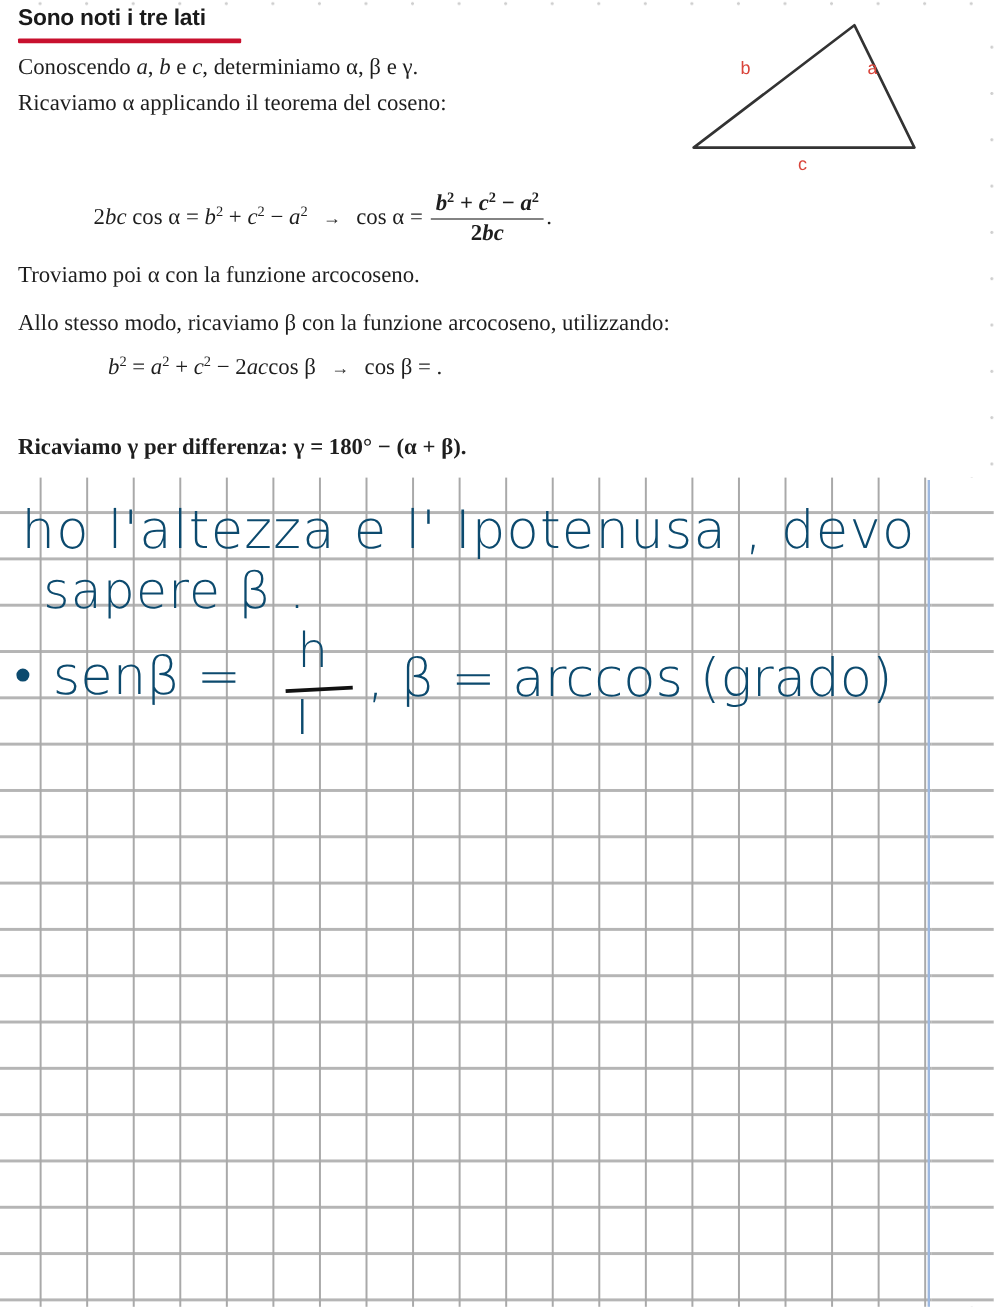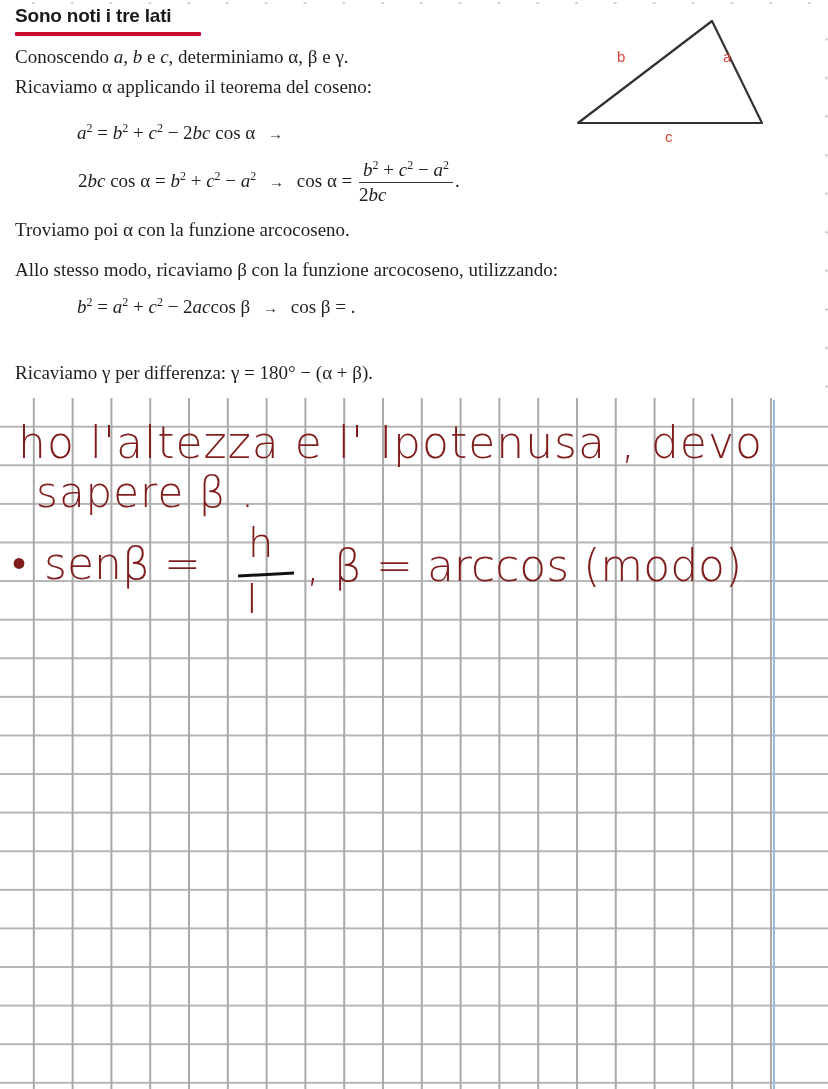--- a/index.html
+++ b/index.html
@@ -45,29 +45,29 @@
     font-family: "Liberation Sans", "DejaVu Sans", sans-serif;
     font-weight: bold; font-size: 19px; color: #1a1a1a; letter-spacing: -0.2px;
   }
   .title-underline {
     position: absolute; left: 15px; top: 32px; width: 186px; height: 4px;
     background: #c8102e; border-radius: 1px;
   }
   .line { position: absolute; font-size: 19px; white-space: nowrap; }
   .eq { position: absolute; font-size: 19px; white-space: nowrap; }
   .eq i { font-style: italic; }
-  .frac { display: inline-block; vertical-align: middle; text-align: left; margin: 0 2px; }
+  .frac { display: inline-block; vertical-align: middle; text-align: center; margin: 0 2px; font-weight: bold; }
   .frac .num { display: block; padding: 0 4px; border-bottom: 1.3px solid #333; line-height: 24px; }
   .frac .den { display: block; line-height: 24px; }
   sup { font-size: 12px; vertical-align: 7px; line-height: 0; }
   .arrow { margin: 0 8px; font-size: 15px; }
   .triangle { position: absolute; left: 570px; top: 12px; }
   
   .hand {
-    position: absolute; font-family: "DejaVu Sans", sans-serif; color: #7f1d1d;
+    position: absolute; font-family: "DejaVu Sans", sans-serif; color: #0c4a6e;
     white-space: nowrap; font-weight: 300;
   }
 </style>
 </head>
 <body>
 
 <div class="top-dots"></div>
 <div class="right-dots"></div>
 
 <div class="grid"></div>
@@ -76,51 +76,48 @@
 
 <div class="printed">
   <div class="title">Sono noti i tre lati</div>
   <div class="title-underline"></div>
 
   <div class="line" style="left:15px; top:46px;">
     <span>Conoscendo </span><i>a</i><span>, </span><i>b</i><span> e </span><i>c</i><span>, determiniamo α, β e γ.</span>
   </div>
   <div class="line" style="left:15px; top:76px;">Ricaviamo α applicando il teorema del coseno:</div>
 
-  <div class="eq" style="left:77px; top:122px;">
-    <i>a</i><sup>2</sup> = <i>b</i><sup>2</sup> + <i>c</i><sup>2</sup> − 2<i>bc</i> cos α <span class="arrow">→</span>
-  </div>
 
   <div class="eq" style="left:78px; top:158px;">
     2<i>bc</i> cos α = <i>b</i><sup>2</sup> + <i>c</i><sup>2</sup> − <i>a</i><sup>2</sup> <span class="arrow">→</span> <span>cos α =</span>
     <span class="frac">
       <span class="num"><i>b</i><sup>2</sup> + <i>c</i><sup>2</sup> − <i>a</i><sup>2</sup></span>
       <span class="den">2<i>bc</i></span>
     </span><span>.</span>
   </div>
 
   <div class="line" style="left:15px; top:219px;">Troviamo poi α con la funzione arcocoseno.</div>
   <div class="line" style="left:15px; top:259px;">Allo stesso modo, ricaviamo β con la funzione arcocoseno, utilizzando:</div>
 
-  <div class="eq" style="left:77px; top:296px;">
+  <div class="eq" style="left:90px; top:296px;">
     <i>b</i><sup>2</sup> = <i>a</i><sup>2</sup> + <i>c</i><sup>2</sup> − 2<i>ac</i>cos β <span class="arrow">→</span> <span>cos β =</span>
     <span>.</span>
   </div>
 
-  <div class="line" style="left:15px; top:362px;">Ricaviamo γ per differenza: γ = 180° − (α + β).</div>
+  <div class="line" style="left:15px; top:362px;font-weight:bold;">Ricaviamo γ per differenza: γ = 180° − (α + β).</div>
 
   <svg class="triangle" width="200" height="130" viewBox="0 0 200 130">
     <polygon points="8,111 142,9 192,111" fill="none" stroke="#333" stroke-width="2.2" stroke-linejoin="round"></polygon>
     <text x="47" y="50" font-family="Liberation Sans, sans-serif" font-size="15" fill="#d9443a">b</text>
     <text x="153" y="50" font-family="Liberation Sans, sans-serif" font-size="15" fill="#d9443a">a</text>
     <text x="95" y="130" font-family="Liberation Sans, sans-serif" font-size="15" fill="#d9443a">c</text>
   </svg>
 </div>
 
 <div class="hand" style="left:18px; top:417px; font-size:44px; letter-spacing:1px;">ho l'altezza e l' Ipotenusa , devo</div>
 <div class="hand" style="left:36px; top:468px; font-size:42px; letter-spacing:1px;">sapere β .</div>
 
 <div class="hand" style="left:12px; top:540px; font-size:40px;">•</div>
 <div class="hand" style="left:44px; top:538px; font-size:44px;text-align:right;">senβ =</div>
 <div class="hand" style="left:248px; top:520px; font-size:40px;">h</div>
 <div style="position:absolute; left:238px; top:573px; width:56px; height:3px; background:#111; transform:rotate(-3deg);"></div>
 <div class="hand" style="left:246px; top:576px; font-size:40px;">I</div>
-<div class="hand" style="left:306px; top:540px; font-size:44px;">, β = arccos (modo)</div>
+<div class="hand" style="left:306px; top:540px; font-size:44px;">, β = arccos (grado)</div>
 
 </body></html>

